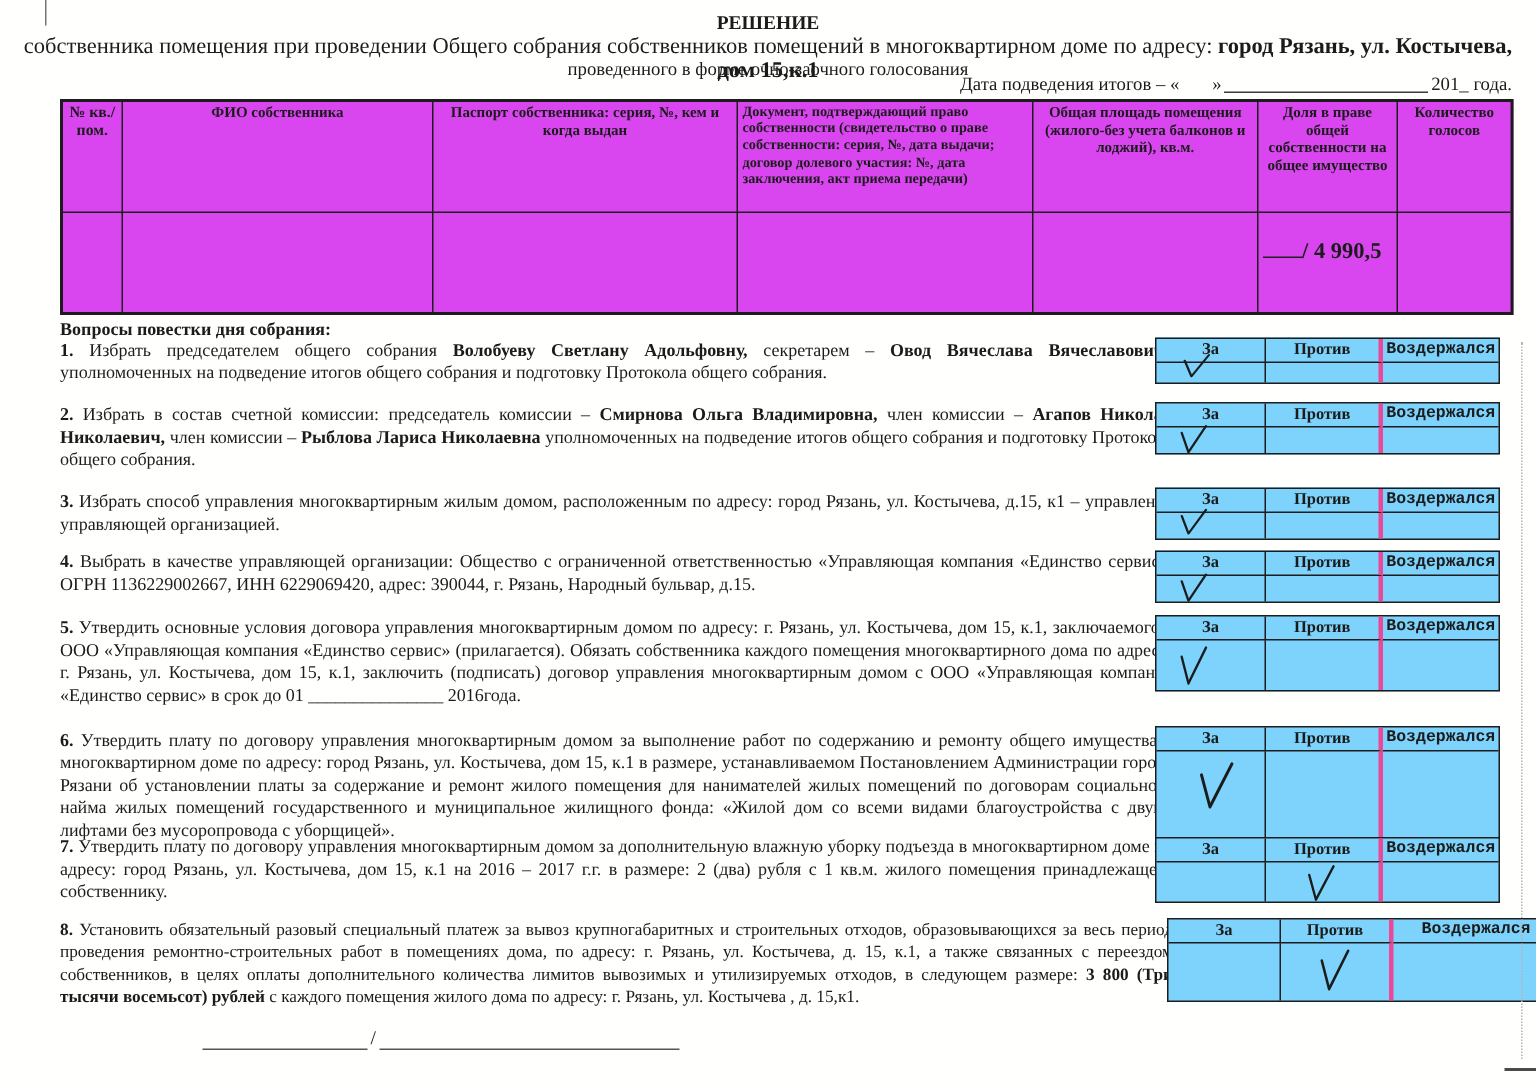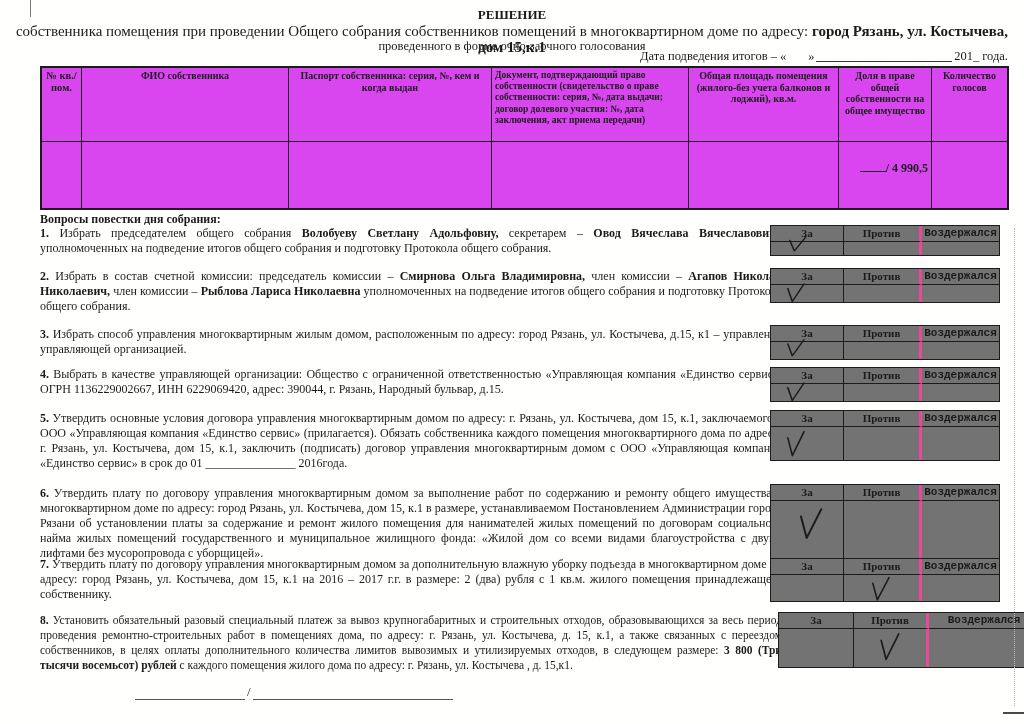--- a/index.html
+++ b/index.html
@@ -16,29 +16,29 @@
   .otable{position:absolute;left:40px;top:66px;display:grid;
           grid-template-columns:40px 207px 203px 197px 150px 93px 75px;
           grid-template-rows:74px 66px;border:2px solid #1c1c1c;background:#d946ef;}
   .cell{border-right:1px solid #1c1c1c;border-bottom:1px solid #1c1c1c;box-sizing:border-box;
         padding:2px 3px;overflow:hidden;}
   .cell.lastcol{border-right:none;}
   .cell.lastrow{border-bottom:none;}
   .hc{font-weight:bold;font-size:10px;line-height:11.6px;text-align:center;}
   .hc.c1{font-size:10.5px;}
   .hc.c4{text-align:left;font-size:9.5px;line-height:11.2px;}
-  .bc.c6{padding-top:18px;text-align:right;font-weight:bold;font-size:12px;}
+  .bc.c6{padding-top:18px;text-align:left;font-weight:bold;font-size:15px;}
   .blank{display:inline-block;width:26px;border-bottom:1px solid #222;height:11px;}
   
   .agenda-h{position:absolute;left:40px;top:212px;font-weight:bold;font-size:12px;}
   .q{position:absolute;left:40px;width:742px;font-size:12px;line-height:15px;text-align:justify;}
   .q .qn{font-weight:bold;}
   .q.q8{font-size:11.5px;}
   
-  .vote{position:absolute;left:770px;width:230px;border:1.5px solid #1c1c1c;background:#737373;box-sizing:border-box;}
+  .vote{position:absolute;left:770px;width:230px;border:1.5px solid #1c1c1c;background:#7dd3fc;box-sizing:border-box;}
   .vrow{display:flex;}
   .vc{box-sizing:border-box;}
   .vc.za{width:73px;border-right:1px solid #1c1c1c;}
   .vc.pr{width:78px;border-right:3px solid #ec4899;}
   .vc.vo{flex:1;font-family:Liberation Mono, monospace;}
   .vhead .vc{font-weight:bold;font-size:11px;line-height:15px;height:16px;text-align:center;border-bottom:1px solid #1c1c1c;}
   .vbody{align-items:stretch;}
   .check{overflow:visible;display:block;width:24px;height:24px;margin:0 0 0 16px;}
   .vote.q1 .check{height:18px;margin:-7px 0 0 14px;}
   .vote.q2 .check{height:22px;margin:-3px 0 0 12px;}

